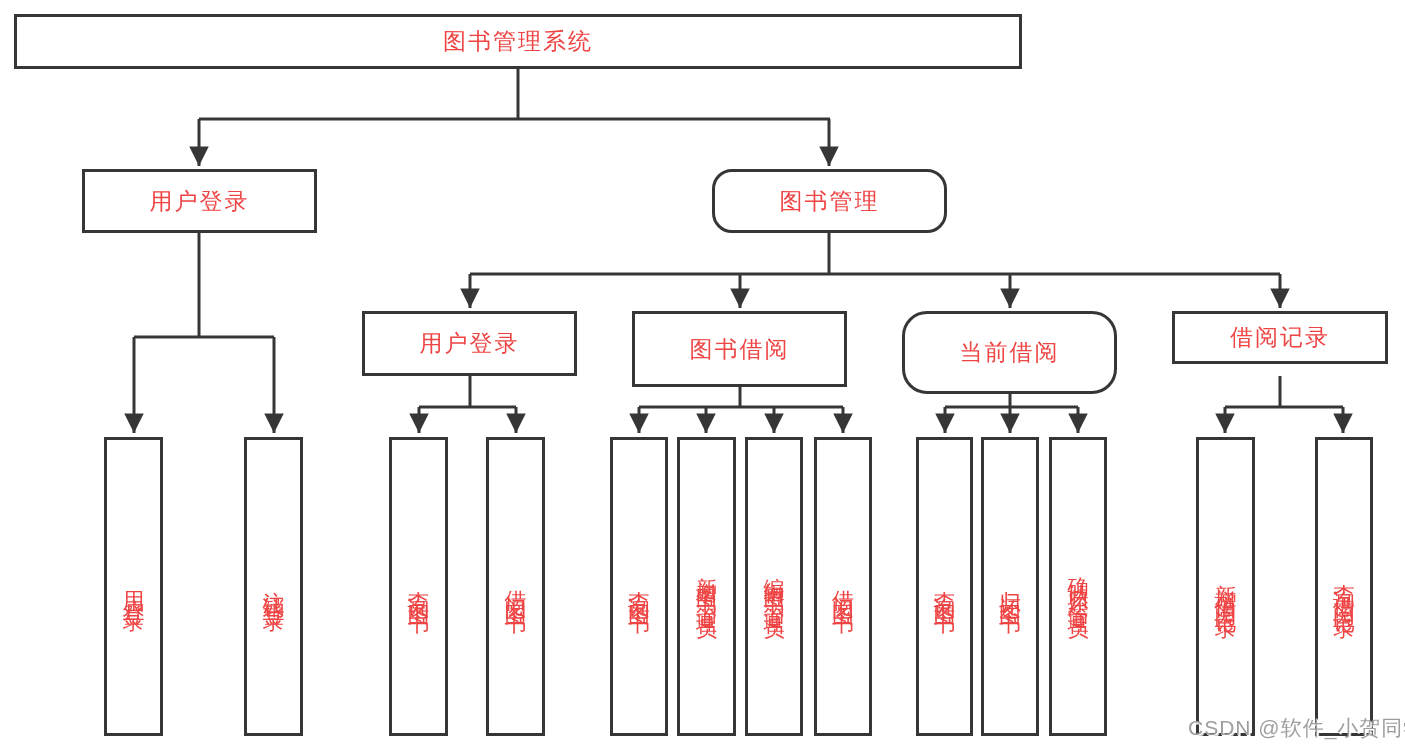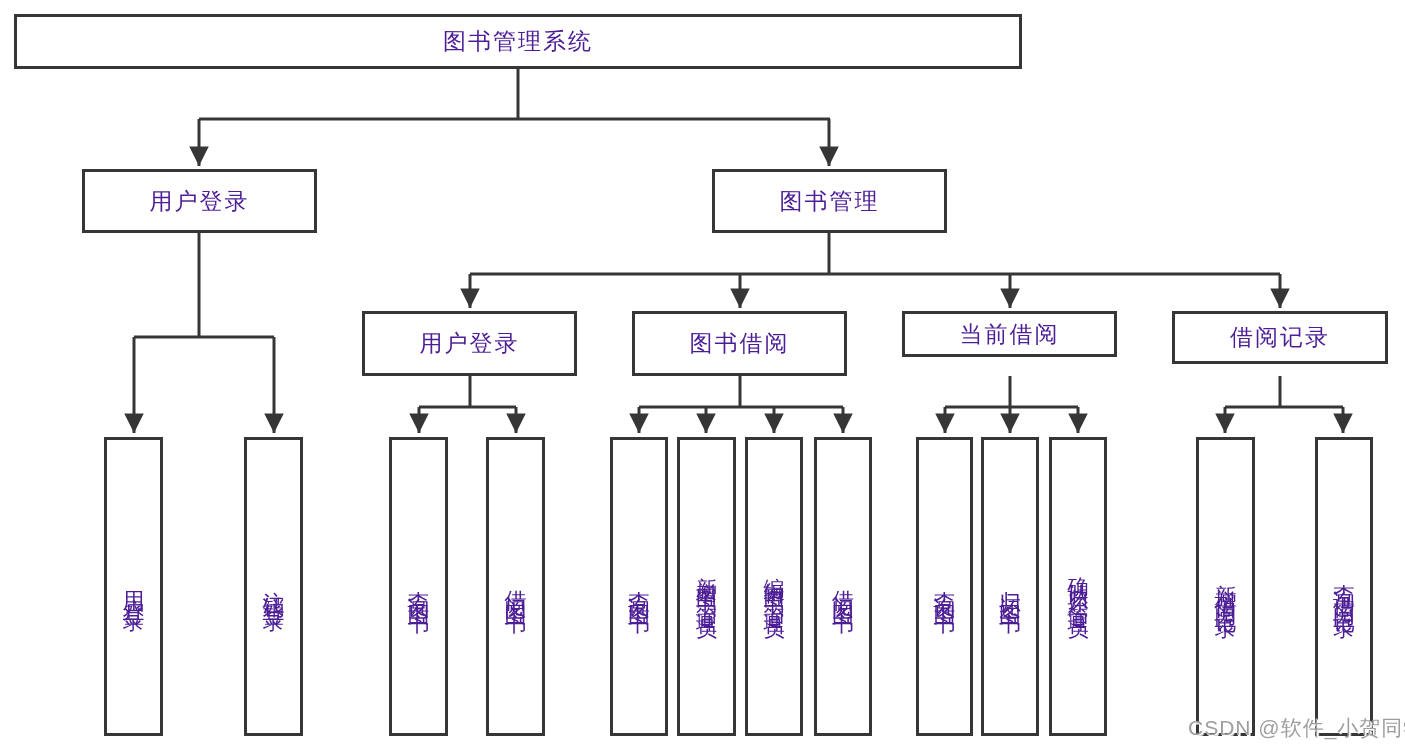--- a/index.html
+++ b/index.html
@@ -20,21 +20,21 @@
     left: 0; top: 0;
     width: 1405px;
     height: 747px;
     z-index: 1;
   }
   .box {
     position: absolute;
     box-sizing: border-box;
     background: #ffffff;
     border: 3px solid #363636;
-    color: #4c1d95;
+    color: #ef4444;
     display: flex;
     align-items: center;
     justify-content: center;
     z-index: 2;
     font-size: 23px;
     letter-spacing: 2px;
     white-space: nowrap;
   }
   .vbox {
     writing-mode: vertical-rl;
@@ -110,25 +110,25 @@
       <line x1="1280" y1="376" x2="1280" y2="407"></line>
       <line x1="1225" y1="407" x2="1343" y2="407"></line>
       <line x1="1225" y1="407" x2="1225" y2="433" marker-end="url(#arrow)"></line>
       <line x1="1343" y1="407" x2="1343" y2="433" marker-end="url(#arrow)"></line>
     </g>
   </svg>
 
   <div class="box" style="left:14px; top:14px; width:1008px; height:55px;">图书管理系统</div>
 
   <div class="box" style="left:82px; top:169px; width:235px; height:64px;">用户登录</div>
-  <div class="box" style="left:712px; top:169px; width:235px; height:64px;">图书管理</div>
+  <div class="box" style="left:712px; top:169px; width:235px; height:64px;border-radius:20px;">图书管理</div>
 
   <div class="box" style="left:362px; top:311px; width:215px; height:65px;">用户登录</div>
-  <div class="box" style="left:632px; top:311px; width:215px; height:65px;">图书借阅</div>
-  <div class="box" style="left:902px; top:311px; width:215px; height:46px;">当前借阅</div>
+  <div class="box" style="left:632px; top:311px; width:215px; height:76px;">图书借阅</div>
+  <div class="box" style="left:902px; top:311px; width:215px; height:83px;border-radius:25px;">当前借阅</div>
   <div class="box" style="left:1172px; top:311px; width:216px; height:53px;">借阅记录</div>
 
   <div class="box vbox" style="left:104px; top:437px; width:59px; height:299px;">用户登录</div>
   <div class="box vbox" style="left:244px; top:437px; width:59px; height:299px;">注销登录</div>
 
   <div class="box vbox" style="left:389px; top:437px; width:59px; height:299px;">查询图书</div>
   <div class="box vbox" style="left:486px; top:437px; width:59px; height:299px;">借阅图书</div>
 
   <div class="box vbox" style="left:610px; top:437px; width:58px; height:299px;">查询图书</div>
   <div class="box vbox long" style="left:677px; top:437px; width:59px; height:299px;">新增图书（管理员）</div>

